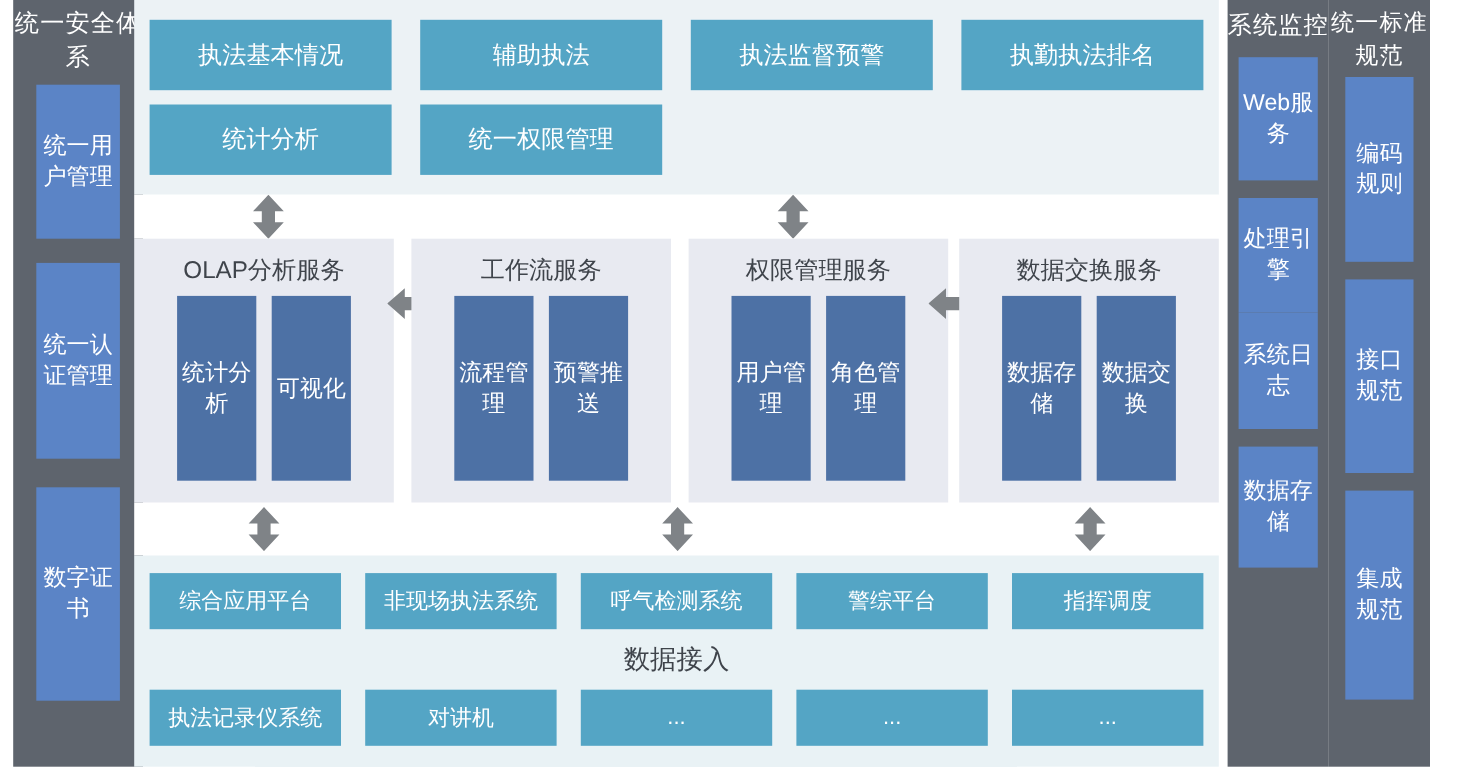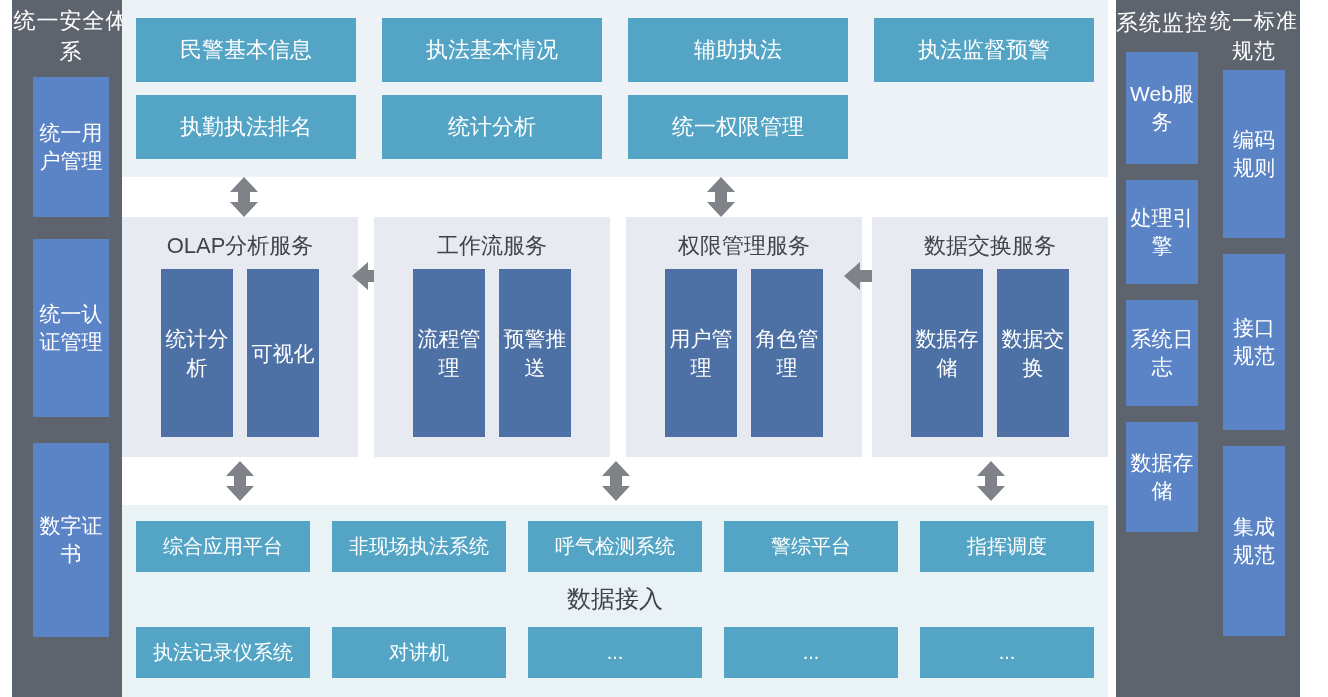--- a/index.html
+++ b/index.html
@@ -93,21 +93,20 @@
     <div class="rail-title">统一安全体系</div>
     <div class="rail-box" style="height:128px;margin-top:10px;">统一用户管理</div>
     <div class="rail-box" style="height:166px;margin-top:22px;">统一认证管理</div>
     <div class="rail-box" style="height:182px;margin-top:26px;">数字证书</div>
   </div>
 
   <div class="main">
 
     <div class="band-apps">
       <div class="apps-grid">
-        <div class="app-box">民警基本信息</div>
         <div class="app-box">执法基本情况</div>
         <div class="app-box">辅助执法</div>
         <div class="app-box">执法监督预警</div>
         <div class="app-box">执勤执法排名</div>
         <div class="app-box">统计分析</div>
         <div class="app-box">统一权限管理</div>
       </div>
     </div>
 
     <div class="gap-top">
@@ -207,21 +206,21 @@
         <div class="data-box">...</div>
       </div>
     </div>
 
   </div>
 
   <div class="rail" id="rail-monitor">
     <div class="rail-title">系统监控</div>
     <div class="rail-box" style="height:112px;margin-top:14px;">Web服务</div>
     <div class="rail-box" style="height:104px;margin-top:16px;">处理引擎</div>
-    <div class="rail-box" style="height:106px;margin-top:16px;">系统日志</div>
+    <div class="rail-box" style="height:106px;">系统日志</div>
     <div class="rail-box" style="height:110px;margin-top:16px;">数据存储</div>
   </div>
 
   <div class="rail" id="rail-standard">
     <div class="rail-title">统一标准规范</div>
     <div class="rail-box" style="height:168px;margin-top:4px;">编码规则</div>
     <div class="rail-box" style="height:176px;margin-top:16px;">接口规范</div>
     <div class="rail-box" style="height:190px;margin-top:16px;">集成规范</div>
   </div>
 

